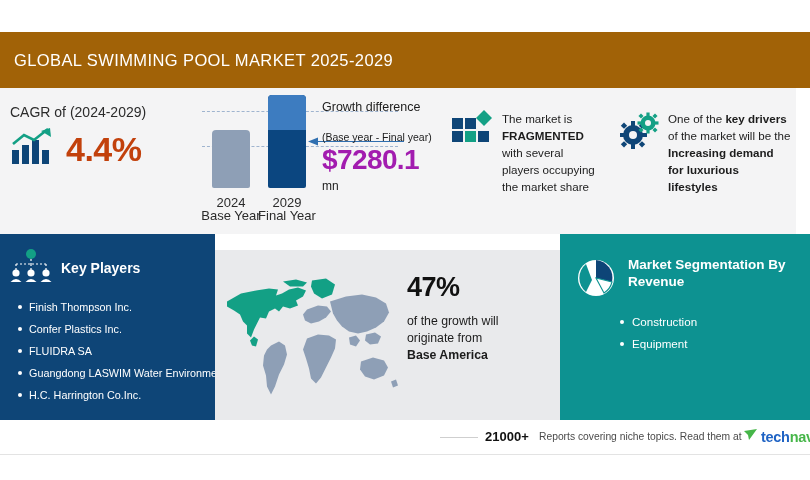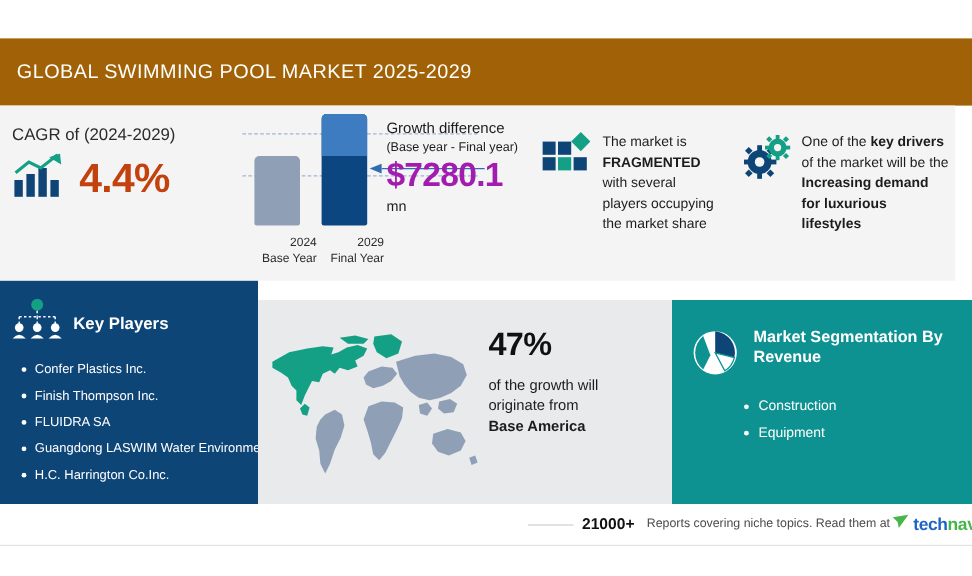--- a/index.html
+++ b/index.html
@@ -109,22 +109,22 @@
     top: 0;
     left: 0;
     width: 100%;
     height: 35px;
     background: #3d7cc0;
   }
   .bar-caption {
     position: absolute;
     bottom: 4px;
     width: 66px;
-    text-align: right;
-    font-size: 10px;
+    text-align: center;
+    font-size: 13px;
     line-height: 13px;
     color: #2b2b2b;
   }
   .cap-2024 { left: 2px; }
   .cap-2029 { left: 58px; }
 
   .arrow-line {
     position: absolute;
     left: 112px;
     top: 36px;
@@ -140,21 +140,21 @@
   }
   .gt-title {
     font-size: 12.5px;
     color: #1c1c1c;
     line-height: 15px;
   }
   .gt-sub {
     font-size: 10.5px;
     color: #1c1c1c;
     line-height: 14px;
-    margin-top: 1px;
+    margin-top: 15px;
   }
   .gt-value {
     font-size: 28px;
     font-weight: bold;
     color: #a21caf;
     margin-top: 0;
     letter-spacing: -0.6px;
   }
   .gt-unit {
     font-size: 12px;
@@ -271,21 +271,21 @@
     font-size: 12.3px;
     line-height: 17px;
     color: #1c1c1c;
     margin-top: 10px;
   }
   .map-desc b { font-weight: bold; }
 
   .seg-panel {
     position: absolute;
     left: 560px;
-    top: 16px;
+    top: 0;
     width: 250px;
     height: 186px;
     background: #0d9291;
   }
   .seg-head {
     display: flex;
     align-items: flex-start;
     gap: 10px;
     padding: 22px 14px 0 14px;
   }
@@ -520,22 +520,22 @@
             <path d="M0.5 34 Q6 28 11.5 34 Z" fill="#ffffff"></path>
             <circle cx="21" cy="25" r="3.6" fill="#ffffff"></circle>
             <path d="M15.5 34 Q21 28 26.5 34 Z" fill="#ffffff"></path>
             <circle cx="36" cy="25" r="3.6" fill="#ffffff"></circle>
             <path d="M30.5 34 Q36 28 41.5 34 Z" fill="#ffffff"></path>
           </svg>
         </span>
         <span class="players-title">Key Players</span>
       </div>
       <ul class="players-list">
+        <li>Finish Thompson Inc.</li>
         <li>Confer Plastics Inc.</li>
-        <li>Finish Thompson Inc.</li>
         <li>FLUIDRA SA</li>
         <li>Guangdong LASWIM Water Environme...</li>
         <li>H.C. Harrington Co.Inc.</li>
       </ul>
     </div>
 
     <div class="map-panel">
       <span class="map-svg">
         <svg width="180" height="140" viewBox="0 0 360 250">
 

